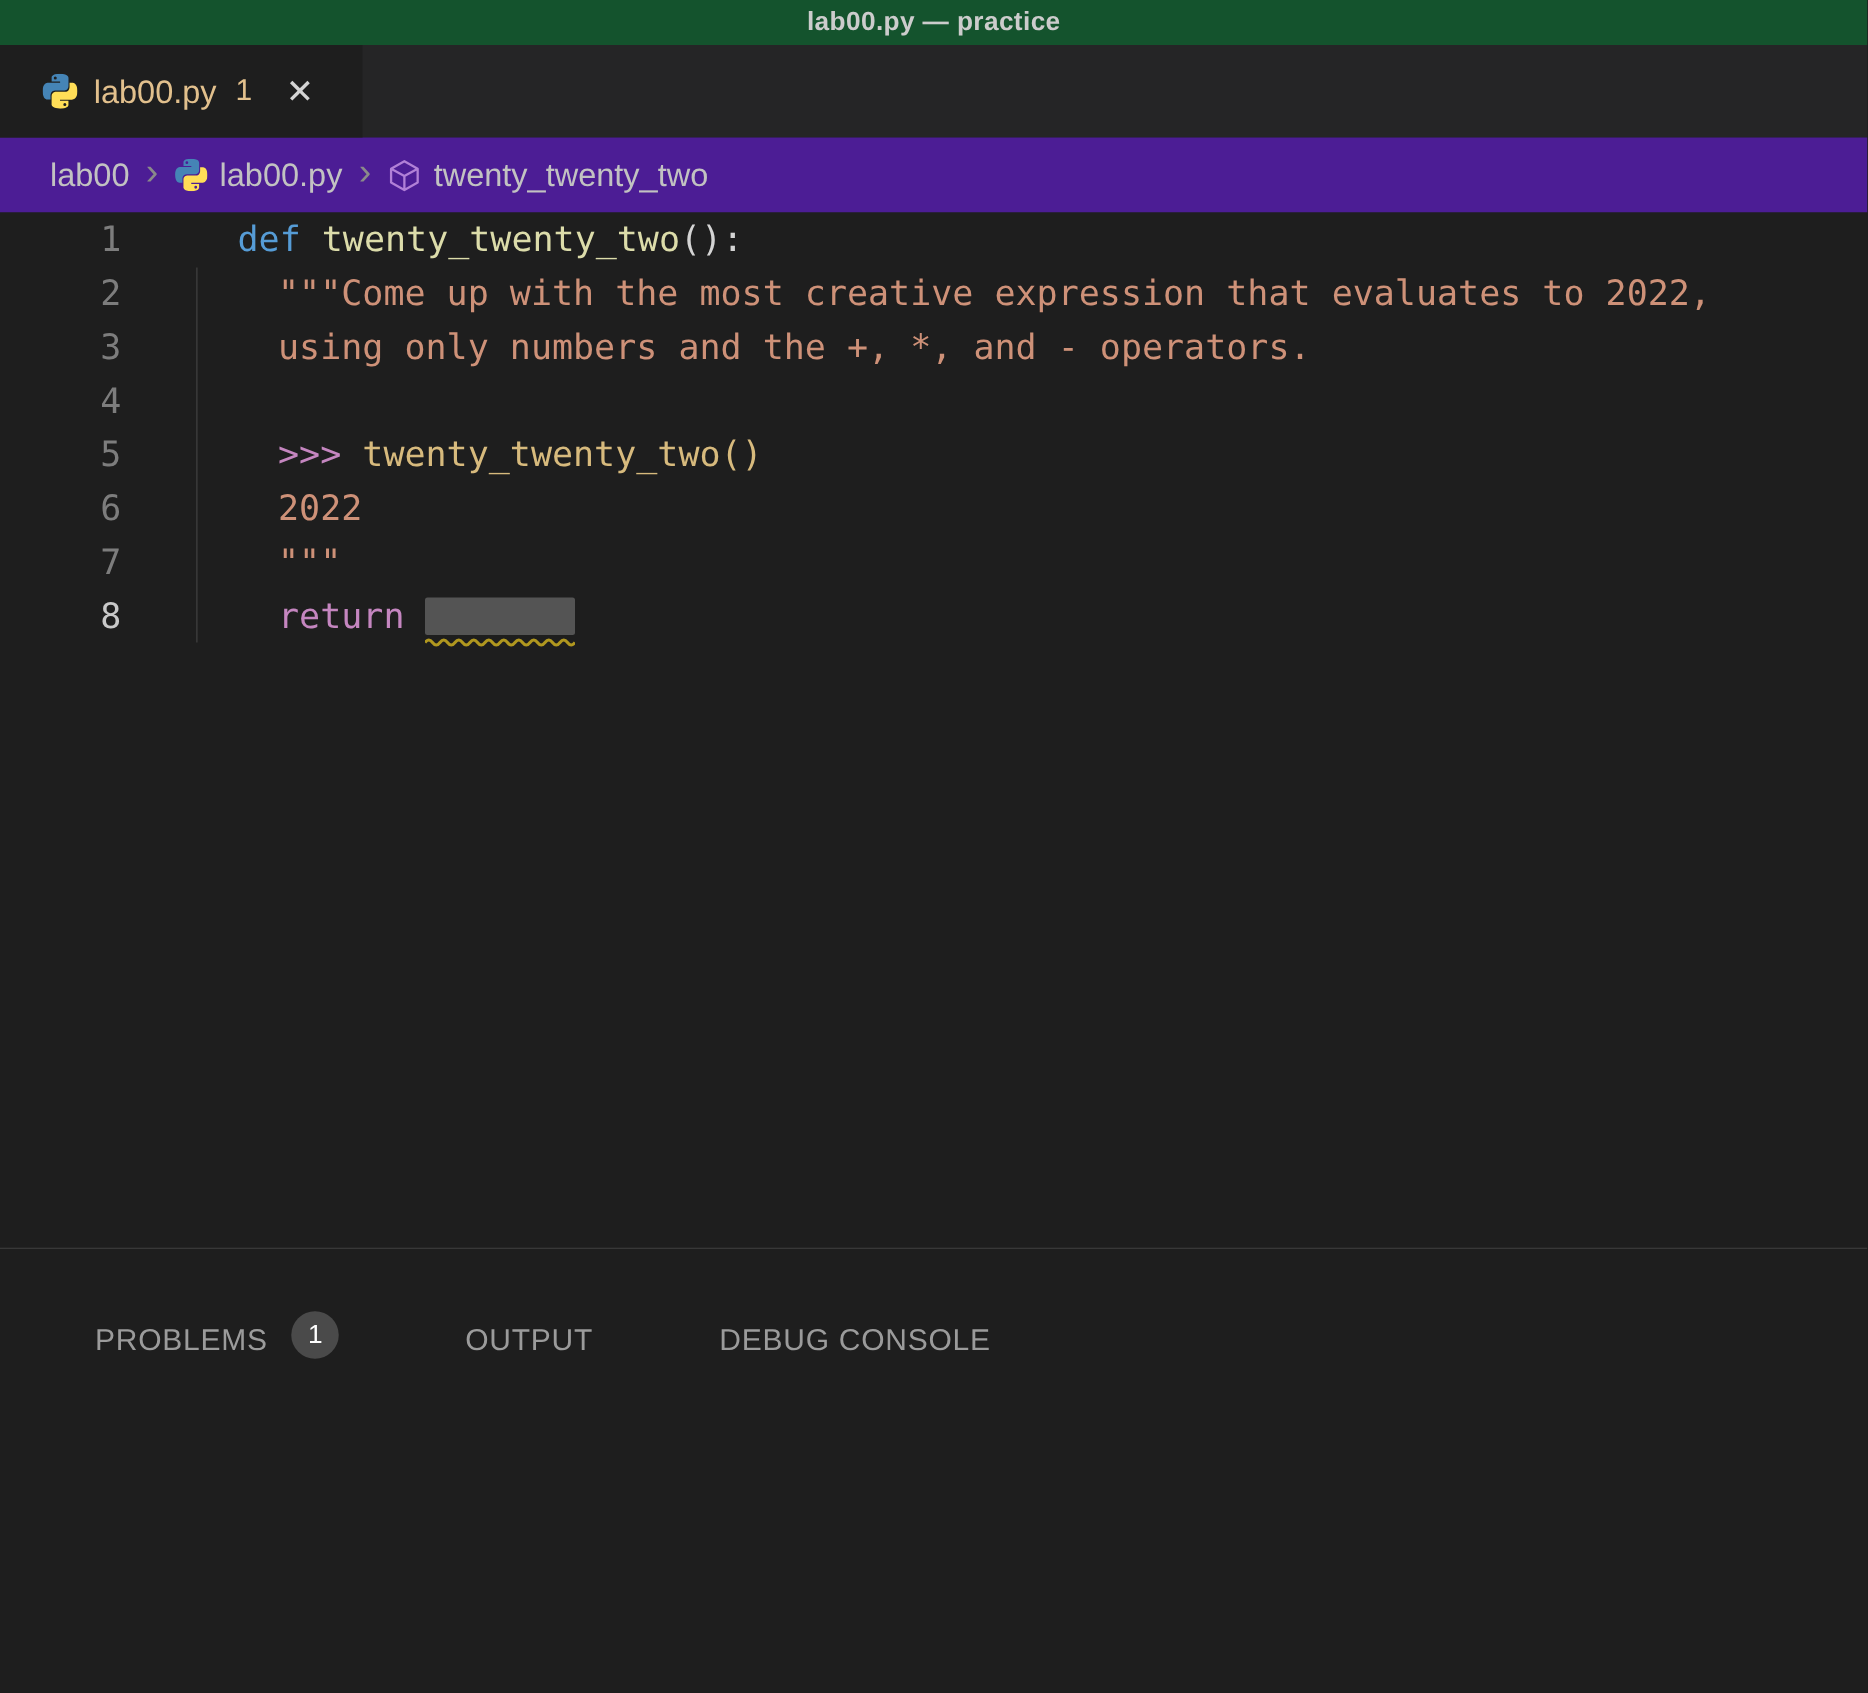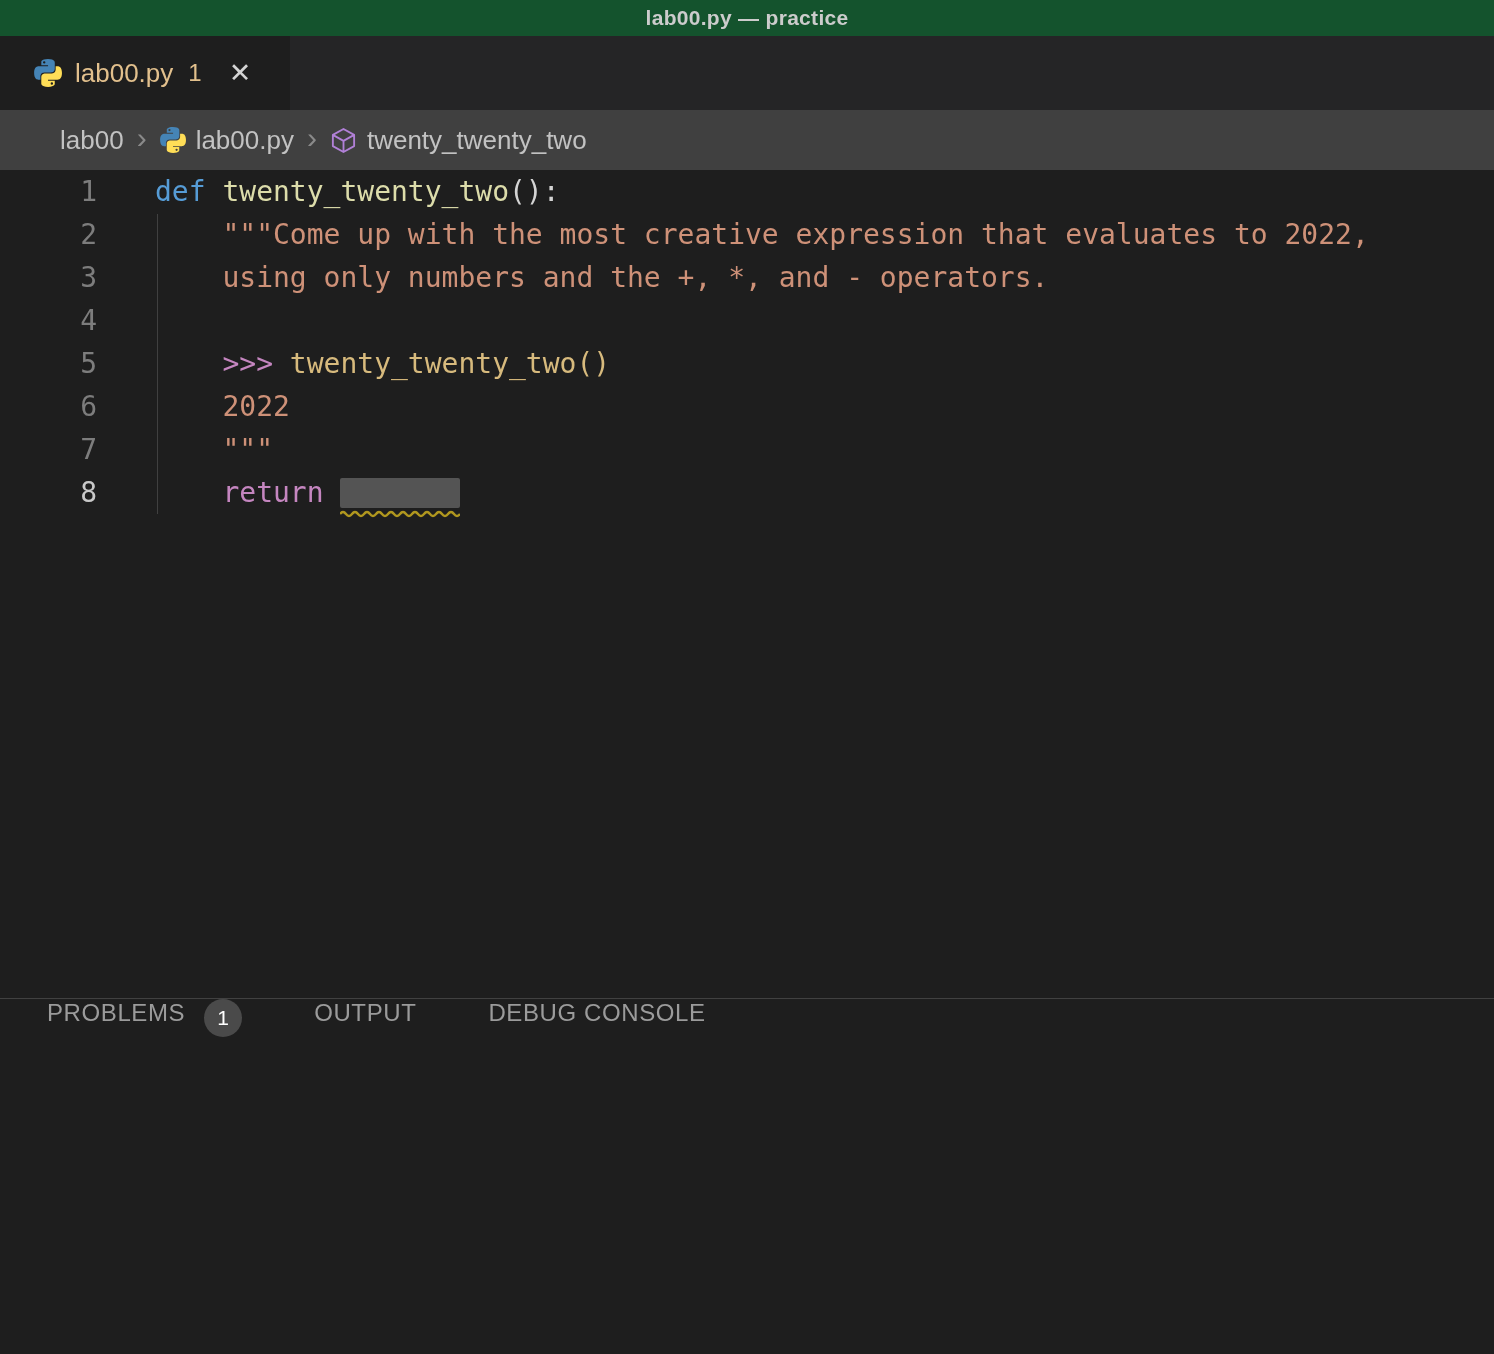--- a/index.html
+++ b/index.html
@@ -17,63 +17,63 @@
   .tab {
     width:290px; background:#1e1e1e; display:flex; align-items:center;
     padding:0 18px 0 34px; gap:13px; cursor:pointer;
   }
   .tab-label { color:#e2c08d; font-size:26px; }
   .tab-badge { color:#e2c08d; font-size:24px; margin-left:2px; }
   .tab-close { color:#d4d4d4; font-size:27px; margin-left:14px; line-height:1; }
 
   
   .breadcrumb {
-    height:60px; background:#404040; display:flex; align-items:center;
-    padding-left:60px; gap:13px; color:#c2c2c2; font-size:26px;
+    height:60px; background:#4c1d95; display:flex; align-items:center;
+    padding-left:40px; gap:13px; color:#c2c2c2; font-size:26px;
   }
   .crumb-sep { color:#8a8a8a; font-size:30px; line-height:1; padding-bottom:4px; }
   .crumb-item { display:flex; align-items:center; gap:10px; }
 
   .icon svg { display:block; }
 
   
   .editor {
     position:relative; height:828px; background:#1e1e1e;
     font-family:"DejaVu Sans Mono","Liberation Mono",monospace; font-size:28px;
   }
   .code-line { display:flex; height:43px; line-height:43px; white-space:pre; }
   .gutter {
     width:155px; flex:none; text-align:right; padding-right:58px; color:#7d7d7d;
     font-size:28px; user-select:none;
   }
   .gutter.active { color:#c9c9c9; }
   .code { flex:1; color:#d4d4d4; white-space:pre; }
 
-  .t-kw   { color:#569cd6; }
+  .t-kw   { color:#569cd6;margin-left:35px; }
   .t-fn   { color:#dcdcaa; }
   .t-pn   { color:#d4d4d4; }
   .t-str  { color:#ce9178; }
   .t-ctl  { color:#c586c0; }
   .t-call { color:#d7ba7d; }
 
   .indent-guide { position:absolute; left:157px; top:44px; width:1px; height:300px; background:#404040; }
 
   .blank-box {
     display:inline-block; position:relative; width:120px; height:30px;
     background:#545454; border-radius:2px; vertical-align:-6px;
   }
   .blank-box svg { position:absolute; left:0; bottom:-10px; }
 
   
   .panel { height:356px; background:#1e1e1e; border-top:1px solid #414141; }
   .panel-tabs {
     height:88px; display:flex; align-items:center; padding-left:47px; gap:72px;
     font-size:24px; letter-spacing:0.6px; color:#9b9b9b;
   }
-  .panel-tab { position:relative; height:100%; display:flex; align-items:flex-start; gap:19px; cursor:pointer; }
+  .panel-tab { position:relative; height:100%; display:flex; align-items:flex-end; gap:19px; cursor:pointer;margin-left:29px; }
   .panel-tab.active { color:#e8e8e8; }
   .panel-tab.active::after {
     content:""; position:absolute; left:0; right:0; bottom:8px; height:3px; background:#d2d2d2;
   }
   .badge {
     width:38px; height:38px; border-radius:50%; background:#4a4a4a; color:#ffffff;
     display:flex; align-items:center; justify-content:center; font-size:21px; letter-spacing:0;
   }
 
   .terminal {

